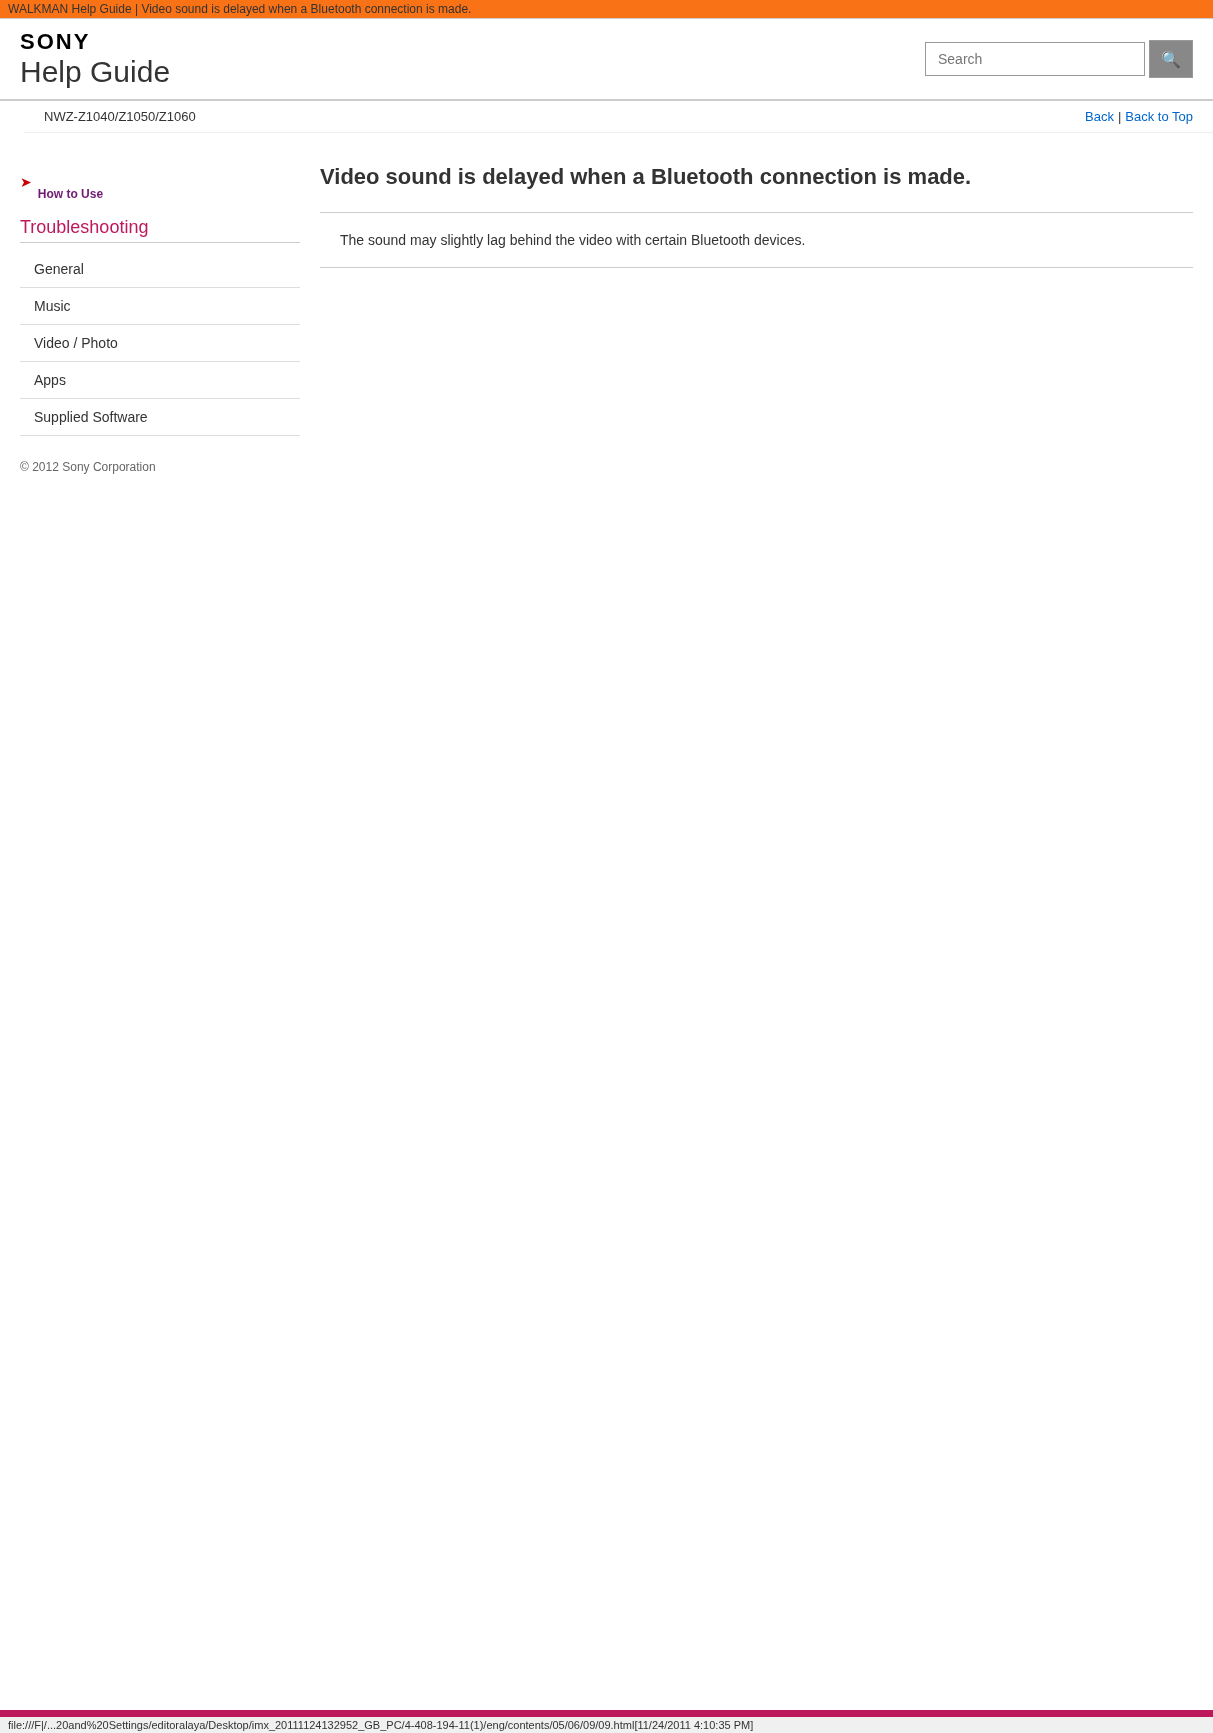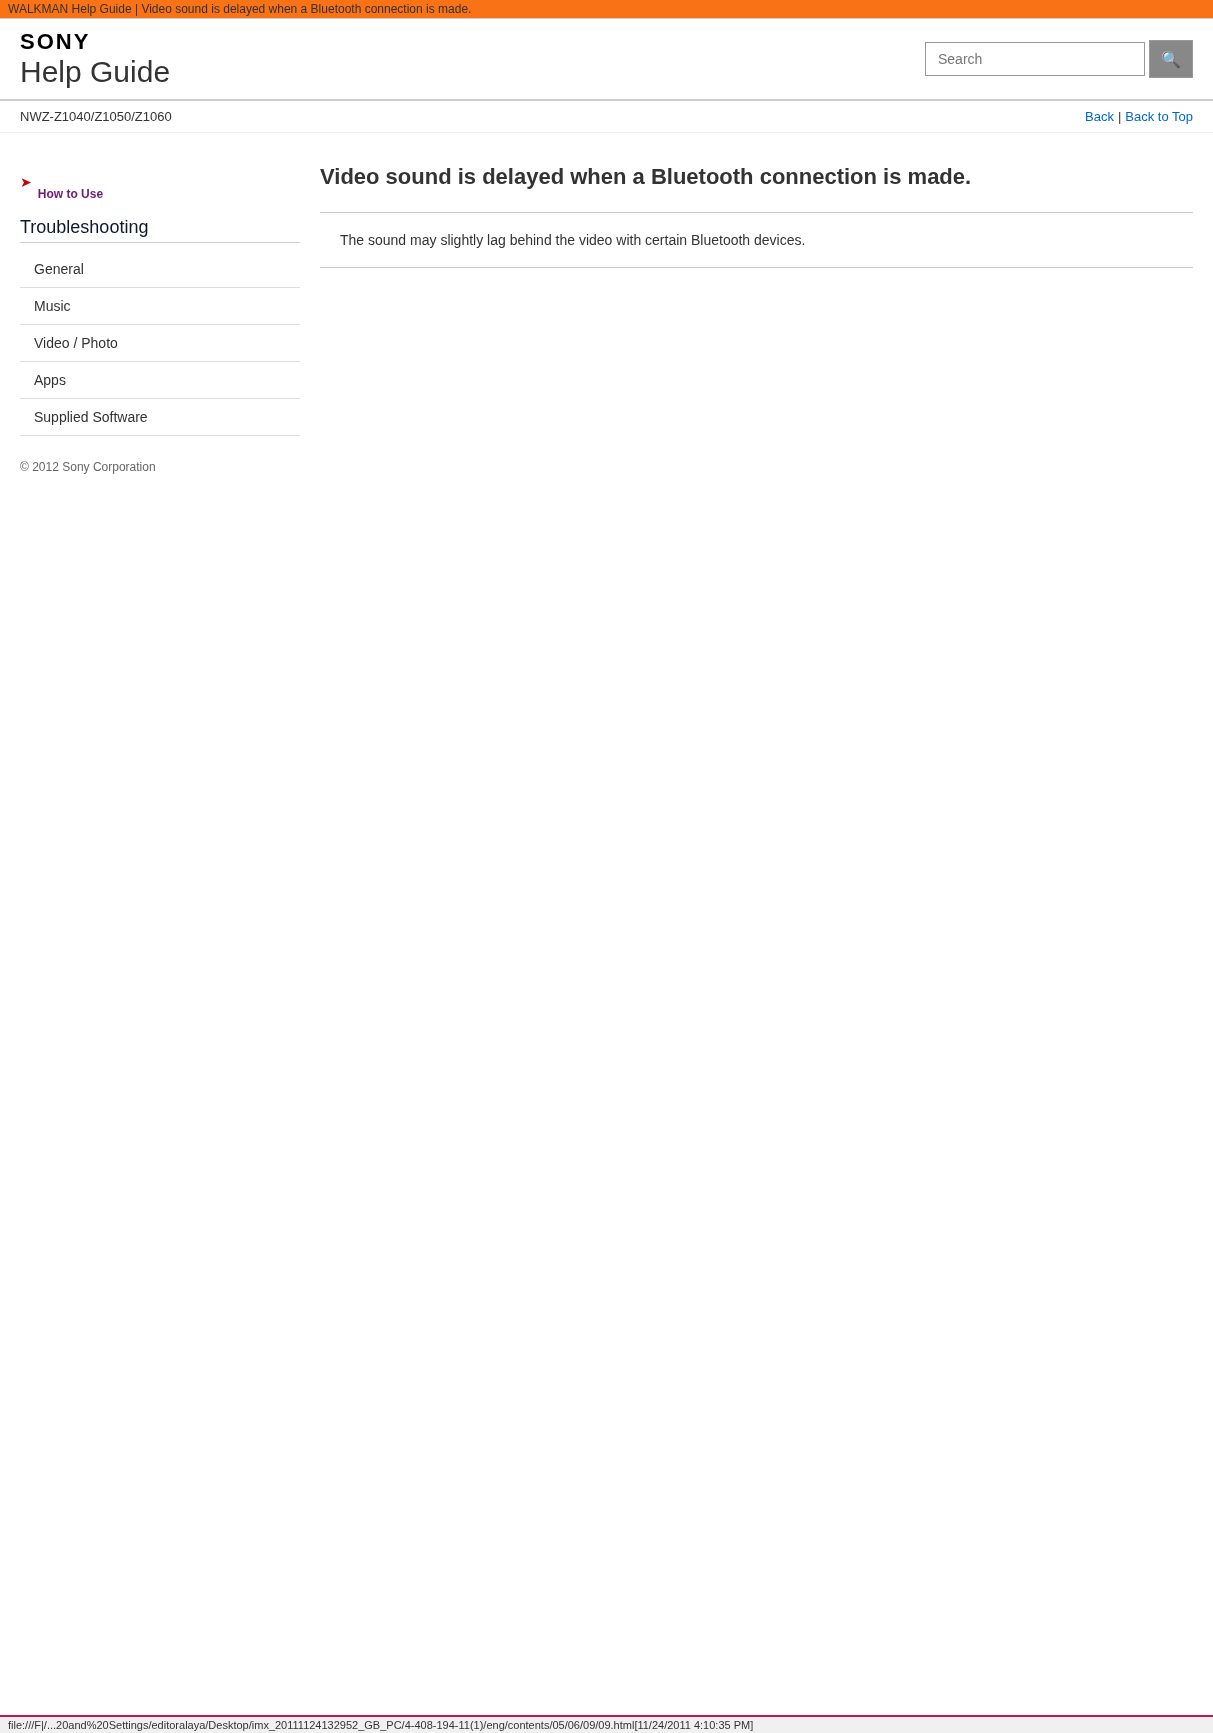--- a/index.html
+++ b/index.html
@@ -70,20 +70,21 @@
       font-size: 16px;
     }
     
     .nav-bar {
       padding: 8px 20px;
       display: flex;
       justify-content: space-between;
       align-items: center;
       border-bottom: 1px solid #eee;
       font-size: 13px;
+      margin-left: 24px;
     }
     .nav-model {
       color: #333;
     }
     .nav-links {
       display: flex;
       gap: 4px;
       align-items: center;
     }
     .nav-link {
@@ -118,21 +119,21 @@
     }
     .sidebar-how-to-use-label {
       color: #701a75;
       font-weight: bold;
       font-size: 12px;
       cursor: pointer;
       margin-top: 24px;
     }
     .sidebar-section-title {
       font-size: 18px;
-      color: #0f172a;
+      color: #be185d;
       font-weight: normal;
       margin-bottom: 8px;
       padding-bottom: 4px;
       border-bottom: 1px solid #ccc;
     }
     .sidebar-item {
       padding: 10px 14px;
       border-bottom: 1px solid #ddd;
       font-size: 14px;
       color: #333;
@@ -173,21 +174,21 @@
       border-top: 1px solid #ccc;
       margin-top: 16px;
     }
     
     .status-bar {
       position: fixed;
       bottom: 0;
       left: 0;
       right: 0;
       background: #f0f0f0;
-      border-top: 2px solid #be185d;
+      border-top: 7px solid #be185d;
       padding: 2px 8px;
       font-size: 11px;
       color: #333;
     }
   </style>
 </head>
 <body>
 
 <div class="browser-title">WALKMAN Help Guide | Video sound is delayed when a Bluetooth connection is made.</div>
 

